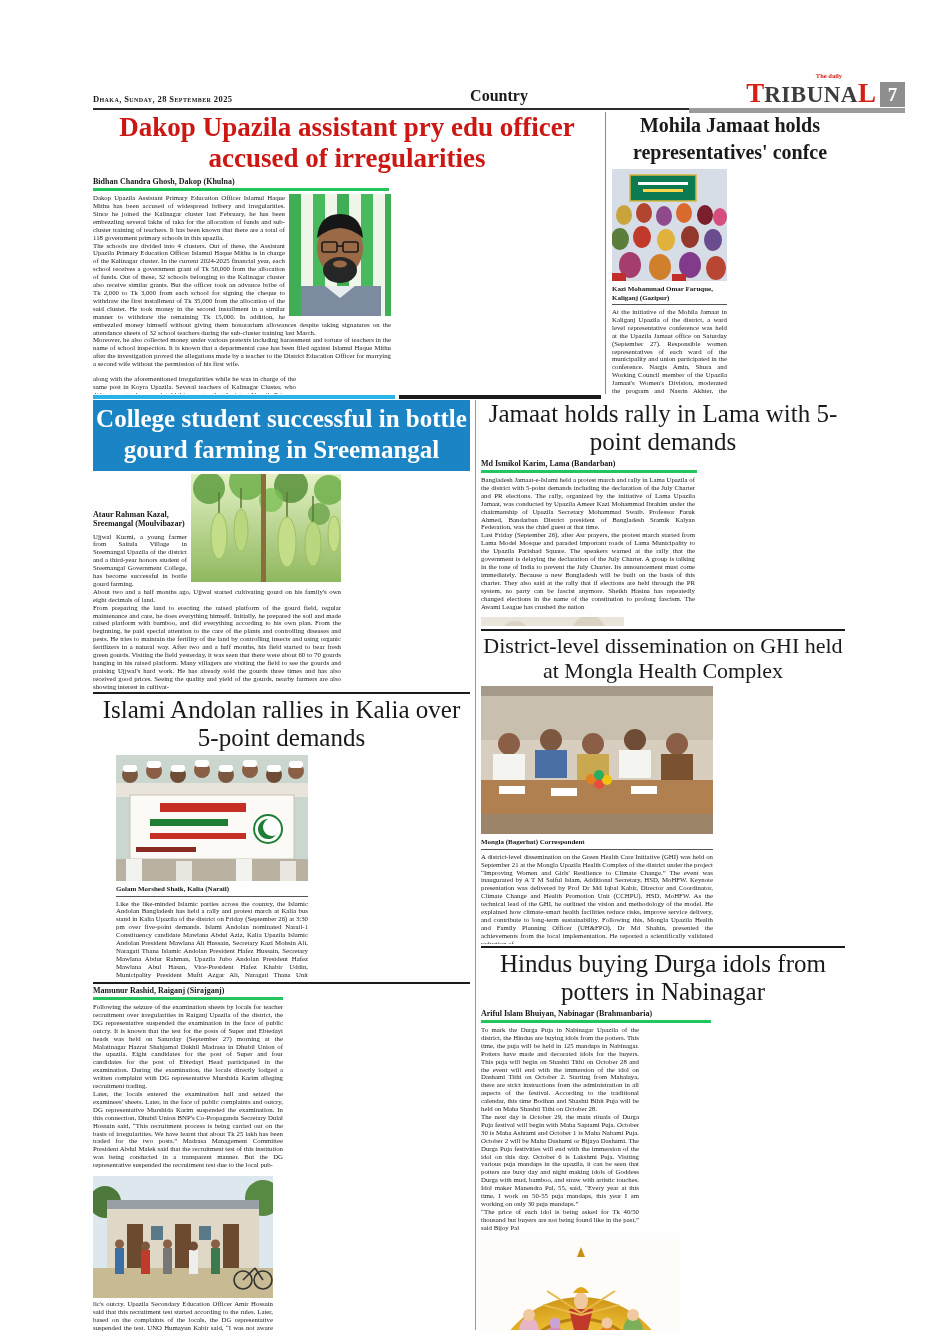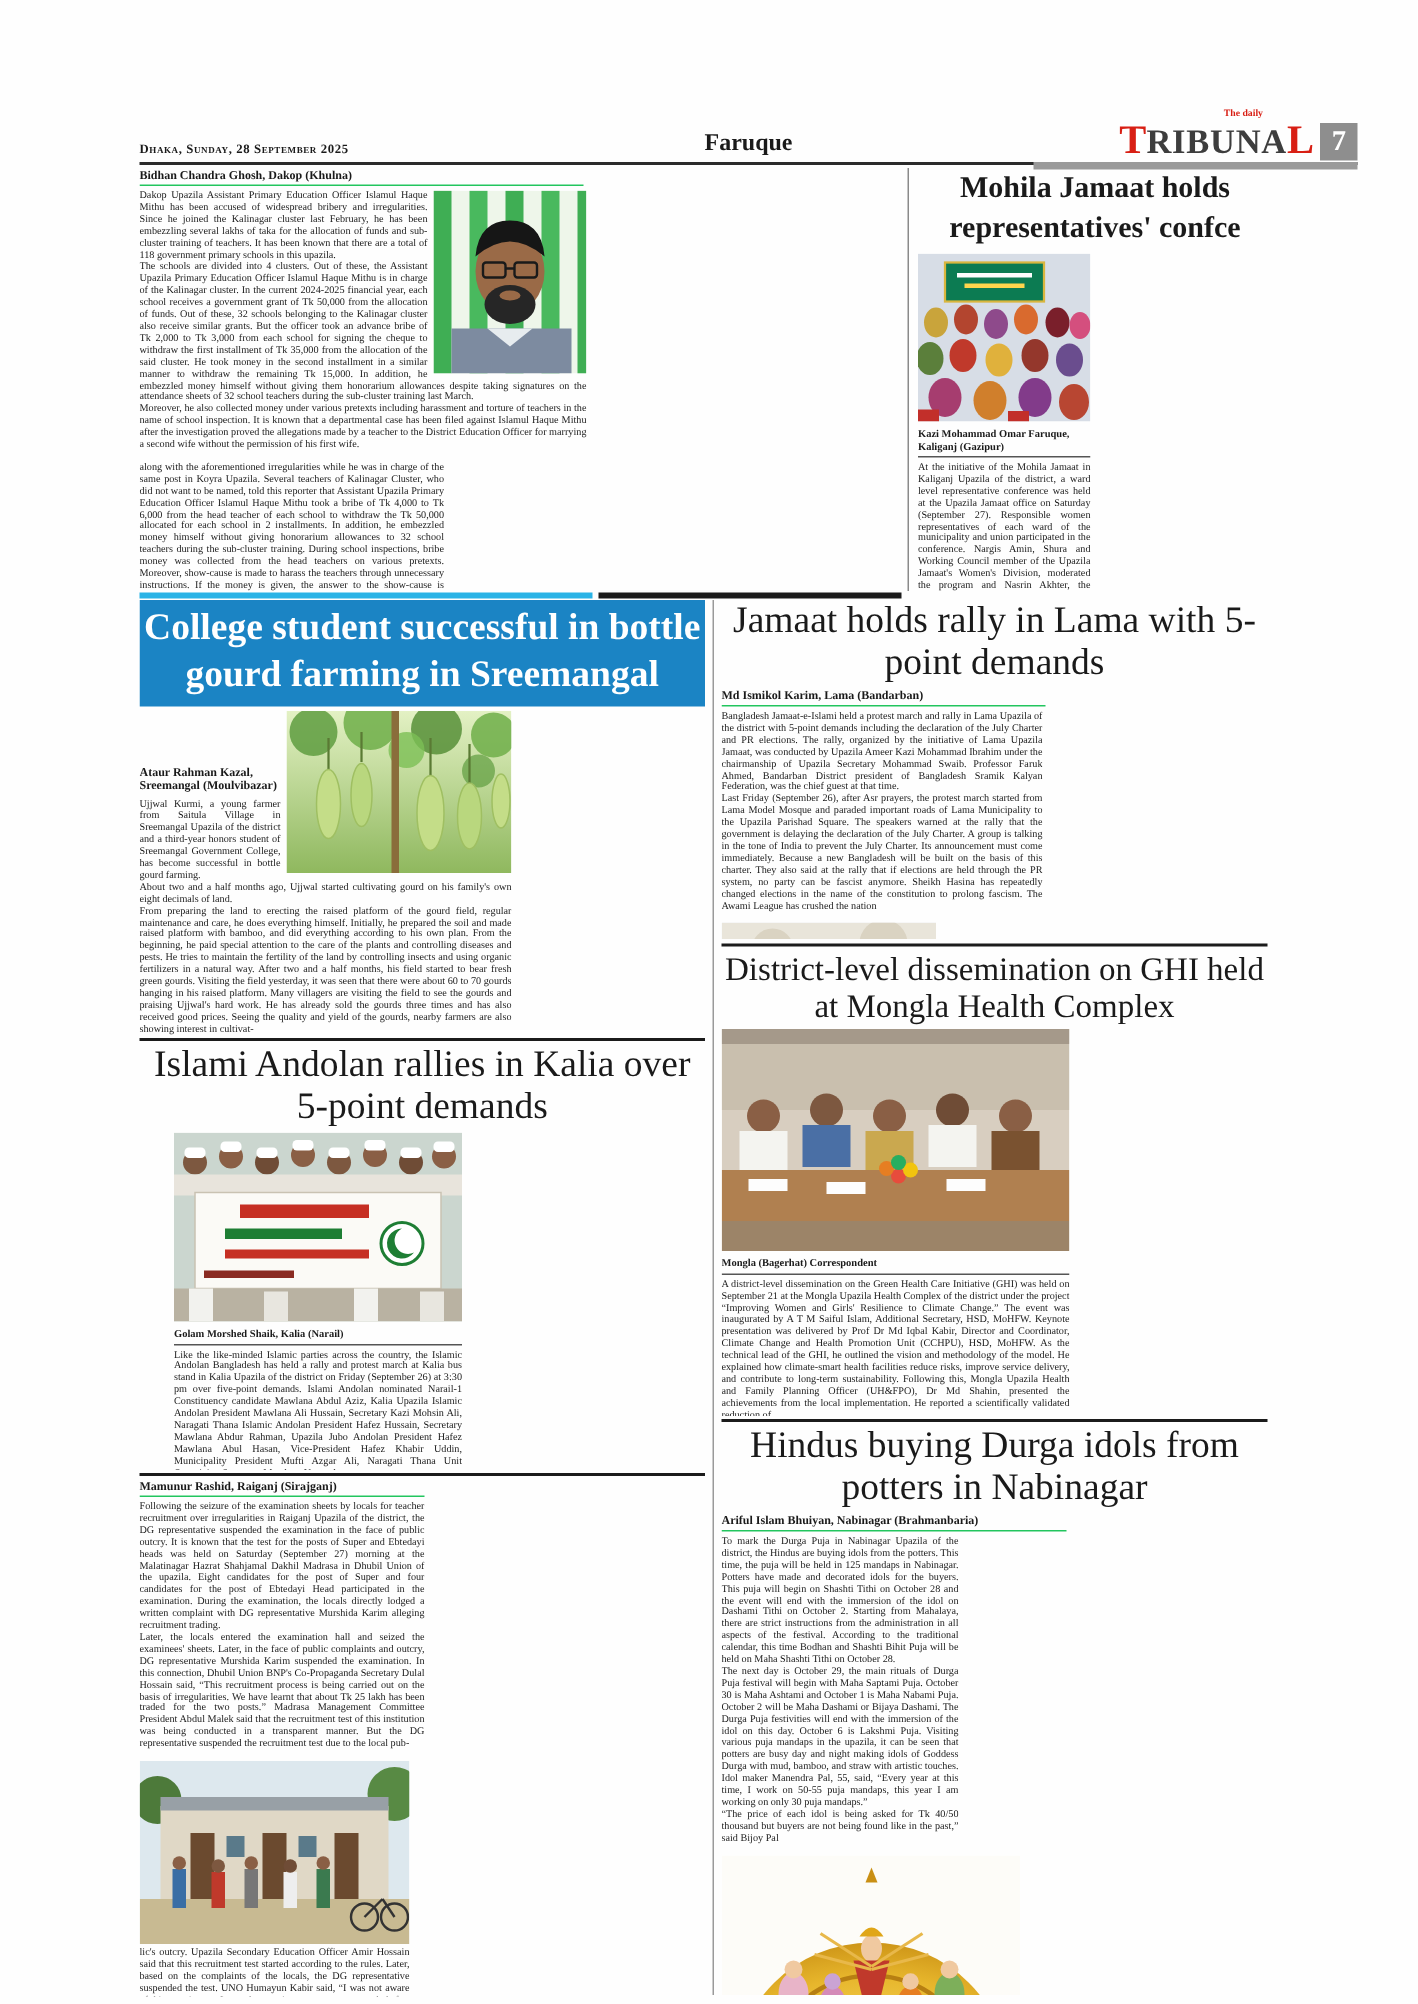--- a/index.html
+++ b/index.html
@@ -16,21 +16,21 @@
   .logo .l-dark{color:#3d3d3d;font-weight:bold;font-size:23px;letter-spacing:.5px;}
   .pagenum{width:25px;height:25px;background:#8e8e8e;color:#fff;font-size:19px;font-weight:bold;
            display:flex;align-items:center;justify-content:center;}
   .logo-bar{position:absolute;right:0;top:108px;width:216px;height:5px;background:#9a9a9a;}
   
   .art{position:absolute;overflow:hidden;}
   .hl{margin:0 0 3px 0;text-align:center;line-height:1.12;font-weight:normal;}
   .hl-red{color:#cc1713;font-weight:bold;font-size:27px;line-height:1.15;}
   .hl-blue{background:#1b84c4;color:#fff;font-weight:bold;font-size:25px;line-height:1.25;padding:3px 2px 5px;}
   .byline{font-size:8px;font-weight:bold;padding-bottom:2px;margin-bottom:3px;}
-  .byline.ruled{border-bottom:1px solid #22c55e;}
+  .byline.ruled{border-bottom:3px solid #22c55e;}
   .body-row{display:flex;gap:7px;flex-direction:column;}
   .col{overflow:hidden;}
   .col p{margin:0;font-size:6.8px;line-height:7.9px;text-align:justify;text-justify:inter-word;}
   figure{margin:0 0 2px 0;}
   figure svg{display:block;}
   figcaption,.photocap{font-size:7px;font-weight:bold;line-height:8.5px;padding:2px 0;}
   .cap-ruled{border-bottom:1px solid #555;margin-bottom:3px;}
   .fl-r{float:right;margin:0 0 2px 4px;}
   
   .rule{position:absolute;}
@@ -41,31 +41,32 @@
   #a6 .hl{font-size:22px;}
   #a7 .hl{font-size:23px;}
 </style>
 </head>
 <body>
 
 <div class="page">
 
   <div class="hdr">
     <div class="dateline">Dhaka, Sunday, 28 September 2025</div>
-    <div class="section-title">Faruque</div>
+    <div class="section-title">Country</div>
     <div class="masthead">
       <div class="logo">
         <span class="tag">The daily</span><span class="l-red">T</span><span class="l-dark">RIBUNA</span><span class="l-red">L</span>
       </div>
       <div class="pagenum">7</div>
     </div>
   </div>
   <div class="logo-bar" style="right:40px;"></div>
 
   <section class="art" id="a1" style="left:93px;top:112px;width:508px;height:282px;">
+    <h2 class="hl hl-red">Dakop Upazila assistant pry edu officer accused of irregularities</h2>
     <div class="byline ruled" style="width:296px;">Bidhan Chandra Ghosh, Dakop (Khulna)</div>
     <div class="body-row">
       <div class="col" style="width:298px;">
         <figure class="fl-r" style="width:102px;">
           <svg width="102" height="122" viewBox="0 0 102 122" preserveAspectRatio="none">
             <rect width="102" height="122" fill="#eef6ea"></rect>
             <rect x="0" width="12" height="122" fill="#3fae54"></rect>
               <rect x="24" width="12" height="122" fill="#49b95e"></rect>
             <rect x="48" width="12" height="122" fill="#3fae54"></rect>
               <rect x="72" width="12" height="122" fill="#49b95e"></rect>

